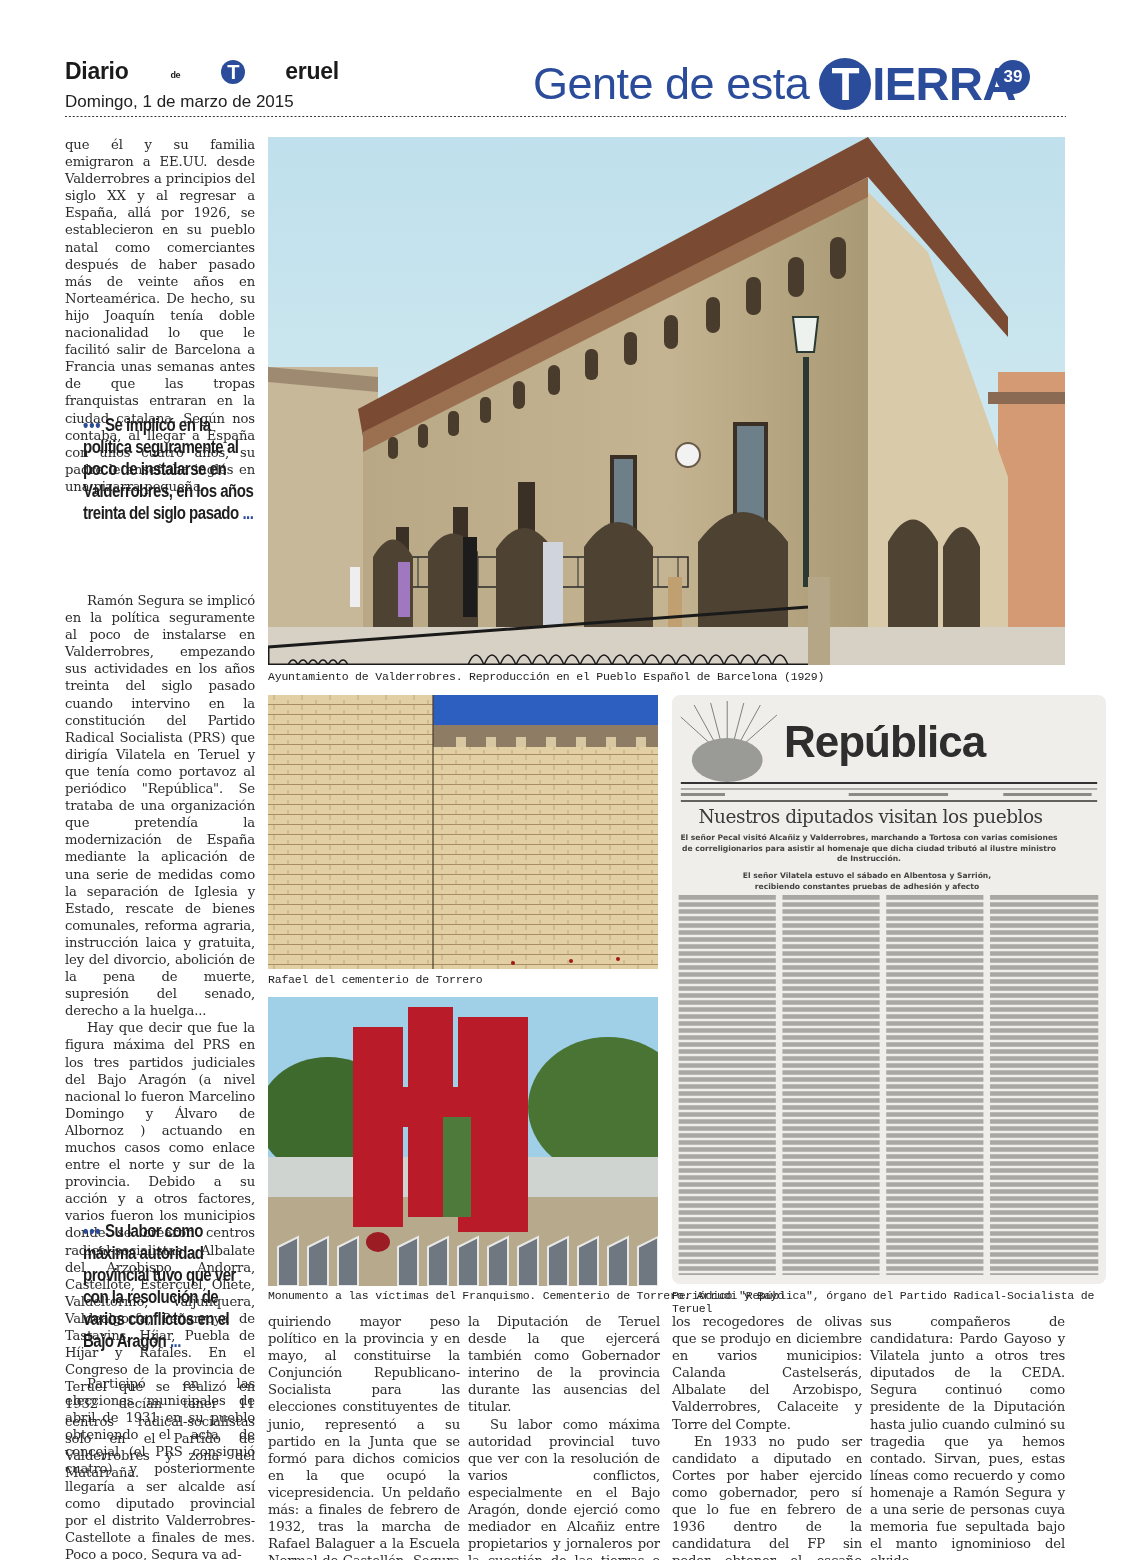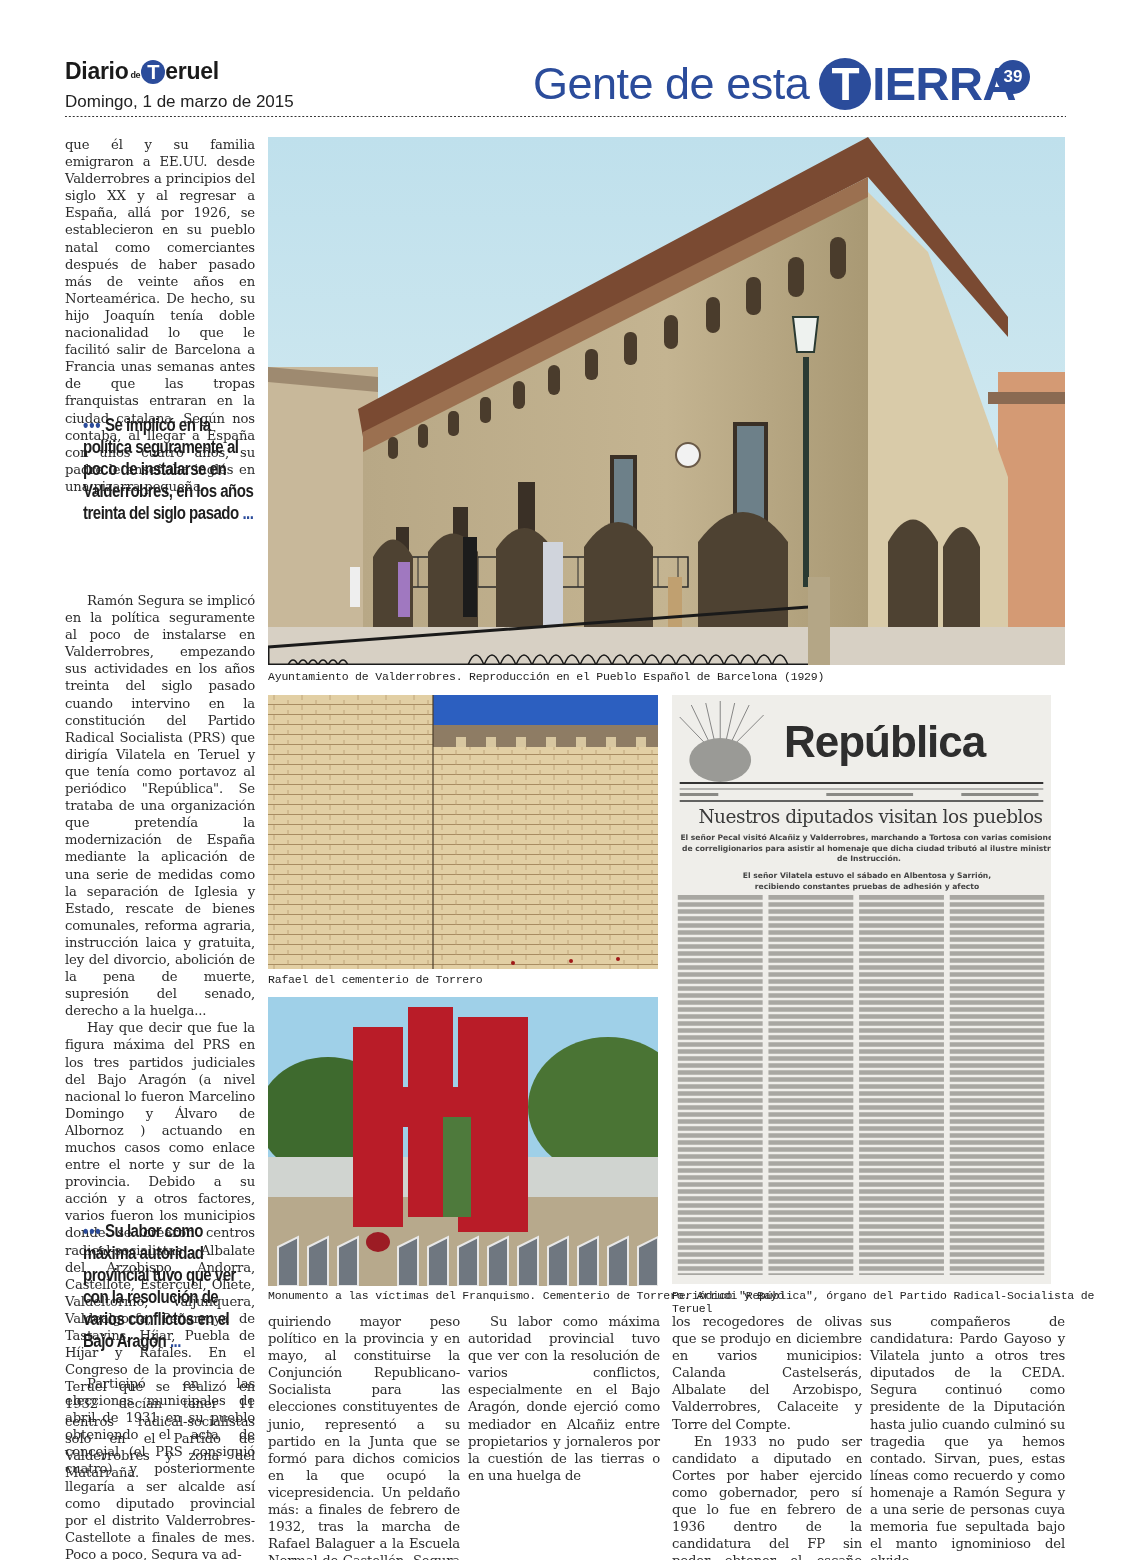--- a/index.html
+++ b/index.html
@@ -2,21 +2,21 @@
 <html><head>
 <meta charset="utf-8">
 <style>
   * { box-sizing: border-box; margin: 0; padding: 0; }
   html, body { width: 1127px; height: 1560px; background: #ffffff; overflow: hidden; }
   body { position: relative; font-family: "DejaVu Serif", "Liberation Serif", serif; color: #2a2a2a; }
 
   .abs { position: absolute; }
 
   
-  .logo { left: 65px; top: 58px; font-family: "Liberation Sans", sans-serif; font-weight: 700; font-size: 23px; color: #1a1a1a; letter-spacing: -0.3px; display: flex; align-items: center; }
+  .logo { left: 65px; top: 58px; font-family: "Liberation Sans", sans-serif; font-weight: 700; font-size: 23px; color: #1a1a1a; letter-spacing: -0.3px; display: flex; align-items: center; gap: 40px; }
   .logo .de { font-size: 9px; font-weight: 700; margin: 6px 1px 0 2px; }
   .logo .t-circle { display: inline-block; width: 24px; height: 24px; border-radius: 50%; background: #2b4c9b; color: #fff; font-size: 20px; line-height: 24px; text-align: center; margin-right: 0px; }
   .date { left: 65px; top: 92px; font-family: "Liberation Sans", sans-serif; font-size: 17px; color: #222; }
   .dots { top: 115px; left: 64px; width: 1002px; height: 3px;
           background-image: radial-gradient(circle, #333 0.9px, transparent 1.1px);
           background-size: 3.9px 3px; background-repeat: repeat-x; }
 
   .section-title { left: 533px; top: 56px; display: flex; align-items: center; font-family: "Liberation Sans", sans-serif; color: #2b4c9b; }
   .section-title .light { font-size: 45px; font-weight: 400; letter-spacing: -0.5px; }
   .section-title .tierra { display: flex; align-items: center; margin-left: 10px; font-weight: 700; font-size: 47px; letter-spacing: -0.5px; }
@@ -244,21 +244,21 @@
         <polygon points="280,250 300,240 300,289 280,289"></polygon>
       <polygon points="310,250 330,240 330,289 310,289"></polygon>
         <polygon points="340,250 360,240 360,289 340,289"></polygon>
         <polygon points="370,250 390,240 390,289 370,289"></polygon>
     </g>
     <ellipse cx="110" cy="245" rx="12" ry="10" fill="#9c1c24"></ellipse>
   </svg>
 </div>
 <div class="abs caption" style="left:268px; top:1289px;">Monumento a las víctimas del Franquismo. Cementerio de Torrero. Arrudi y Bayo</div>
 
-<div class="abs photo" style="left:672px; top:695px; width:379px; height:589px; background:#efeeea;">
+<div class="abs photo" style="left:672px; top:695px; width:434px; height:589px; background:#efeeea;border-radius:8px;">
   <svg viewBox="0 0 393 589" preserveAspectRatio="none" style="position:absolute; left:0; top:0;">
     <g stroke="#6a6a6a" stroke-width="0.8">
       <line x1="40" y1="50" x2="20" y2="10"></line>
         <line x1="45" y1="50" x2="35" y2="8"></line>
         <line x1="50" y1="50" x2="50" y2="6"></line>
       <line x1="55" y1="50" x2="65" y2="8"></line>
         <line x1="60" y1="50" x2="80" y2="10"></line>
         <line x1="62" y1="52" x2="95" y2="20"></line>
       <line x1="38" y1="52" x2="8" y2="22"></line>
     </g>
@@ -339,20 +339,21 @@
   <div class="abs" style="left:6px; top:138px; width:382px; text-align:center; font-family:'DejaVu Sans',sans-serif; font-weight:700; font-size:7.6px; line-height:10.5px; color:#444;">El señor Pecal visitó Alcañiz y Valderrobres, marchando a Tortosa con varias comisiones de correligionarios para asistir al homenaje que dicha ciudad tributó al ilustre ministro de Instrucción.</div>
   <div class="abs" style="left:6px; top:111px; width:385px; text-align:center; font-family:'DejaVu Serif',serif; font-size:18.5px; color:#3a3a3a; letter-spacing:-0.5px; white-space:nowrap;">Nuestros diputados visitan los pueblos</div>
   <div class="abs" style="left:70px; top:176px; width:250px; text-align:center; font-family:'DejaVu Sans',sans-serif; font-weight:700; font-size:7.6px; line-height:10.5px; color:#444;">El señor Vilatela estuvo el sábado en Albentosa y Sarrión, recibiendo constantes pruebas de adhesión y afecto</div>
 </div>
 <div class="abs caption" style="left:672px; top:1289px;">Periódico "República", órgano del Partido Radical-Socialista de Teruel</div>
 
 <div class="abs col" style="left:268px; top:1313px; width:192px;">
   <p>quiriendo mayor peso político en la provincia y en mayo, al constituirse la Conjunción Republicano-Socialista para las elecciones constituyentes de junio, representó a su partido en la Junta que se formó para dichos comicios en la que ocupó la vicepresidencia. Un peldaño más: a finales de febrero de 1932, tras la marcha de Rafael Balaguer a la Escuela Normal de Castellón, Segura alcanza la presidencia de</p>
 </div>
 <div class="abs col" style="left:468px; top:1313px; width:192px;">
+  <p>la Diputación de Teruel desde la que ejercerá también como Gobernador interino de la provincia durante las ausencias del titular.</p>
   <p class="ind">Su labor como máxima autoridad provincial tuvo que ver con la resolución de varios conflictos, especialmente en el Bajo Aragón, donde ejerció como mediador en Alcañiz entre propietarios y jornaleros por la cuestión de las tierras o en una huelga de</p>
 </div>
 <div class="abs col" style="left:672px; top:1313px; width:190px;">
   <p>los recogedores de olivas que se produjo en diciembre en varios municipios: Calanda Castelserás, Albalate del Arzobispo, Valderrobres, Calaceite y Torre del Compte.</p>
   <p class="ind">En 1933 no pudo ser candidato a diputado en Cortes por haber ejercido como gobernador, pero sí que lo fue en febrero de 1936 dentro de la candidatura del FP sin poder obtener el escaño deseado pero sí dos de</p>
 </div>
 <div class="abs col" style="left:870px; top:1313px; width:195px;">
   <p>sus compañeros de candidatura: Pardo Gayoso y Vilatela junto a otros tres diputados de la CEDA. Segura continuó como presidente de la Diputación hasta julio cuando culminó su tragedia que ya hemos contado. Sirvan, pues, estas líneas como recuerdo y como homenaje a Ramón Segura y a una serie de personas cuya memoria fue sepultada bajo el manto ignominioso del olvido.</p>
 </div>
 

